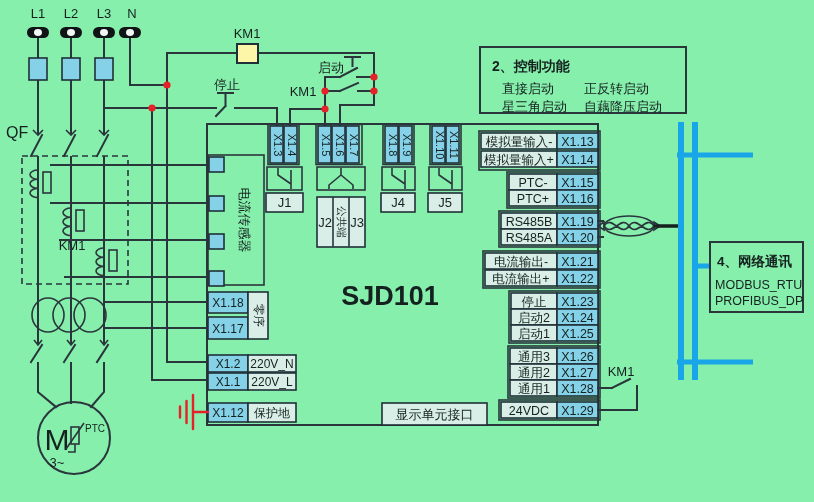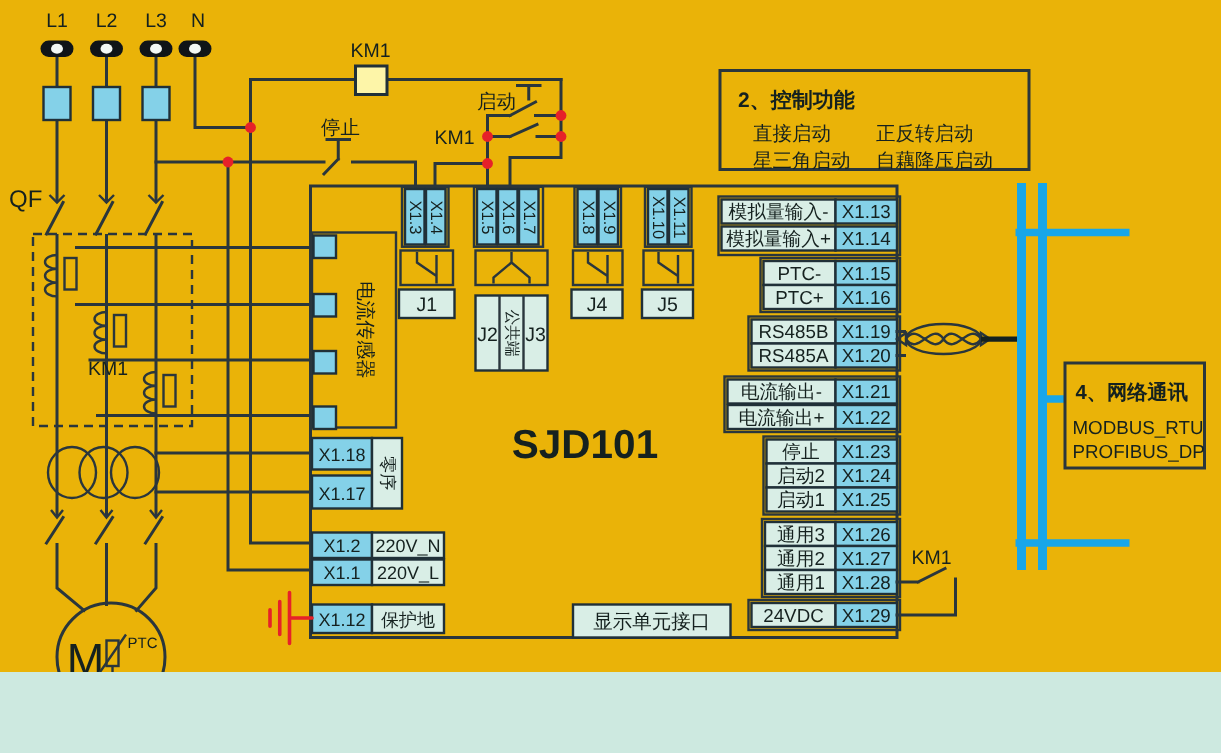--- a/index.html
+++ b/index.html
@@ -1,16 +1,16 @@
 <!DOCTYPE html>
 <html><head>
 <meta charset="utf-8">
 <style>
   html,body{margin:0;padding:0;background:#cde9e0;}
-  .stage{position:relative;width:814px;height:448px;background:#eab308;overflow:hidden;
+  .stage{position:relative;width:814px;height:502px;background:#86efac;overflow:hidden;
          font-family:"Liberation Sans",sans-serif;}
   svg text{font-family:"Liberation Sans","DejaVu Sans",sans-serif;fill:#15211f;}
   .wire{stroke:#2a363c;stroke-width:2;fill:none;stroke-linecap:square;}
   .thin{stroke:#2a363c;stroke-width:1.6;fill:none;}
   .boxline{stroke:#2a363c;stroke-width:2;fill:none;}
   .blue{fill:#84d1e8;stroke:#203038;stroke-width:1.6;}
   .white{fill:#d9eee6;stroke:#203038;stroke-width:1.6;}
   .dash{stroke:#2a363c;stroke-width:1.6;fill:none;stroke-dasharray:6 4;}
   .red{stroke:#e62129;stroke-width:2.4;fill:none;stroke-linecap:round;}
   .bus{stroke:#18a6e8;stroke-width:6;fill:none;}

